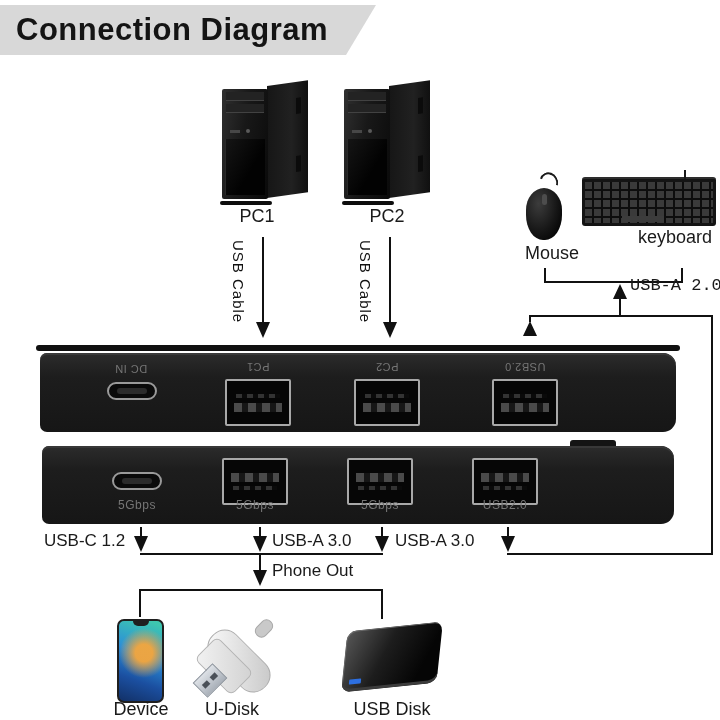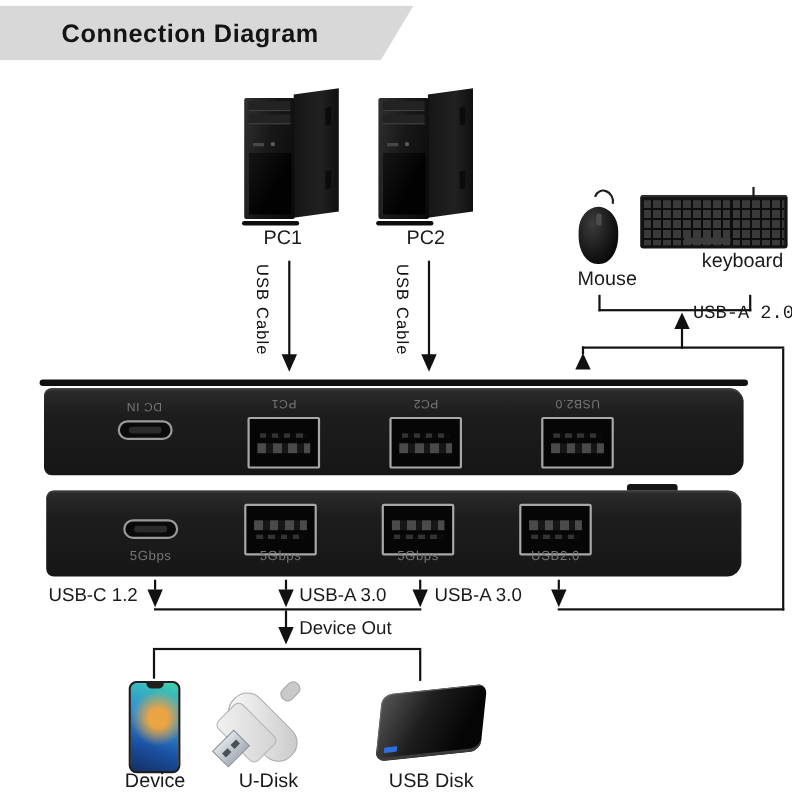--- a/index.html
+++ b/index.html
@@ -3,21 +3,21 @@
 <meta charset="utf-8">
 <style>
   * { margin:0; padding:0; box-sizing:border-box; }
   html,body { width:720px; height:720px; background:#ffffff; overflow:hidden;
     font-family:"Liberation Sans", sans-serif; color:#161616; }
   #stage { position:relative; width:720px; height:720px; }
 
   
   .banner { position:absolute; left:0; top:5px; width:376px; height:50px; background:#d8d8d8;
     clip-path:polygon(0 0,100% 0,calc(100% - 30px) 100%,0 100%); }
-  .banner .t { font-size:23px; font-weight:bold; color:#141414; line-height:50px; padding-left:56px; letter-spacing:.5px; }
+  .banner .t { font-size:31px; font-weight:bold; color:#141414; line-height:50px; padding-left:16px; letter-spacing:.5px; }
 
   
   .ln { position:absolute; background:#111; }
   .ah-up { position:absolute; width:0; height:0; border-left:7px solid transparent; border-right:7px solid transparent; border-bottom:15px solid #111; }
   .ah-down { position:absolute; width:0; height:0; border-left:7px solid transparent; border-right:7px solid transparent; border-top:16px solid #111; }
 
   .lbl { position:absolute; font-size:17px; color:#1a1a1a; white-space:nowrap; }
   .lbl-c { text-align:center; }
   .big { font-size:18px; }
 
@@ -236,21 +236,21 @@
   <div class="ah-down" style="left:253px;top:536px;"></div>
   <div class="lbl" style="left:272px;top:531px;">USB-A 3.0</div>
 
   <div class="ln" style="left:381px;top:527px;width:2px;height:9px;"></div>
   <div class="ah-down" style="left:375px;top:536px;"></div>
   <div class="lbl" style="left:395px;top:531px;">USB-A 3.0</div>
 
   <div class="ln" style="left:140px;top:553px;width:243px;height:2px;"></div>
   <div class="ln" style="left:259px;top:555px;width:2px;height:15px;"></div>
   <div class="ah-down" style="left:253px;top:570px;"></div>
-  <div class="lbl" style="left:272px;top:561px;">Device Out</div>
+  <div class="lbl" style="left:272px;top:561px;">Phone Out</div>
 
   <div class="ln" style="left:139px;top:589px;width:244px;height:2px;"></div>
   <div class="ln" style="left:139px;top:591px;width:2px;height:26px;"></div>
   <div class="ln" style="left:381px;top:591px;width:2px;height:28px;"></div>
 
   <div class="phone">
     <div class="notch"></div>
   </div>
   <div class="udisk">
     <div class="ud-tip"></div>
@@ -261,16 +261,16 @@
         <b></b>
       </div>
   </div>
   <div class="hdd">
     <div class="hdd-body">
       <div class="hdd-port"></div>
     </div>
   </div>
 
   <div class="lbl big lbl-c" style="left:101px;top:699px;width:80px;">Device</div>
-  <div class="lbl big lbl-c" style="left:204px;top:699px;width:80px;">U-Disk</div>
+  <div class="lbl big lbl-c" style="left:192px;top:699px;width:80px;">U-Disk</div>
   <div class="lbl big lbl-c" style="left:347px;top:699px;width:90px;">USB Disk</div>
 
 </div>
 
 </body></html>

